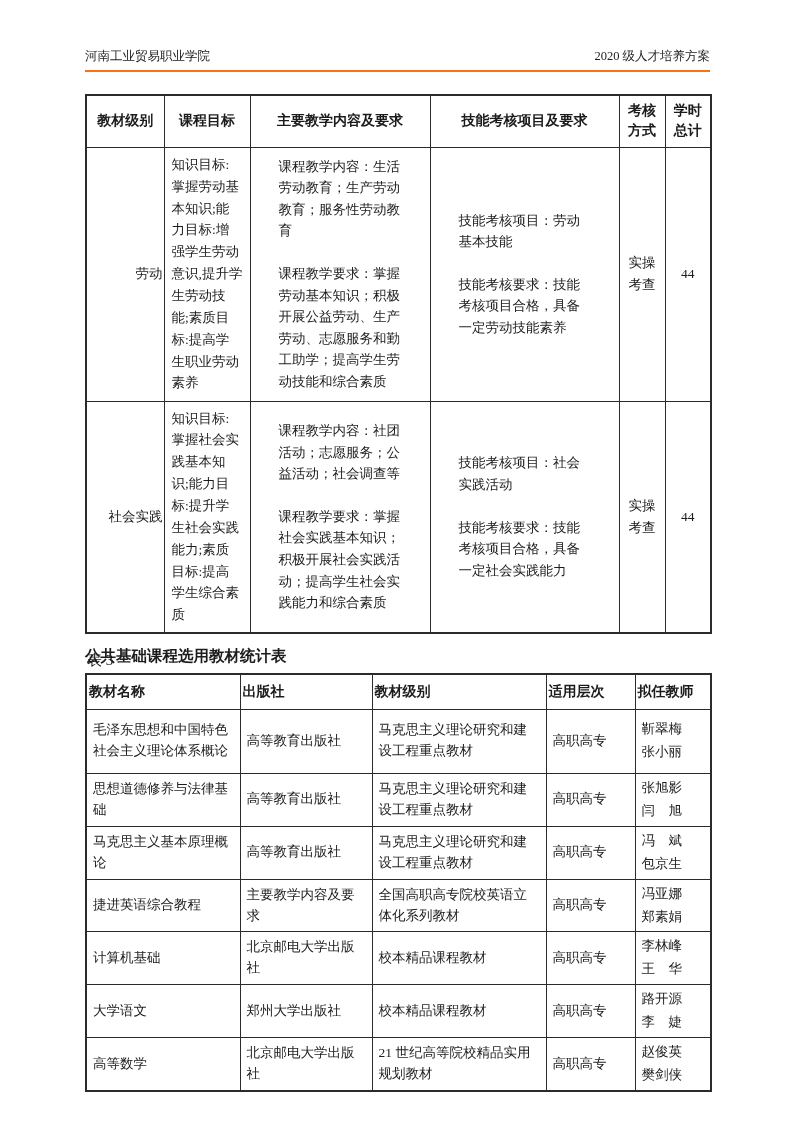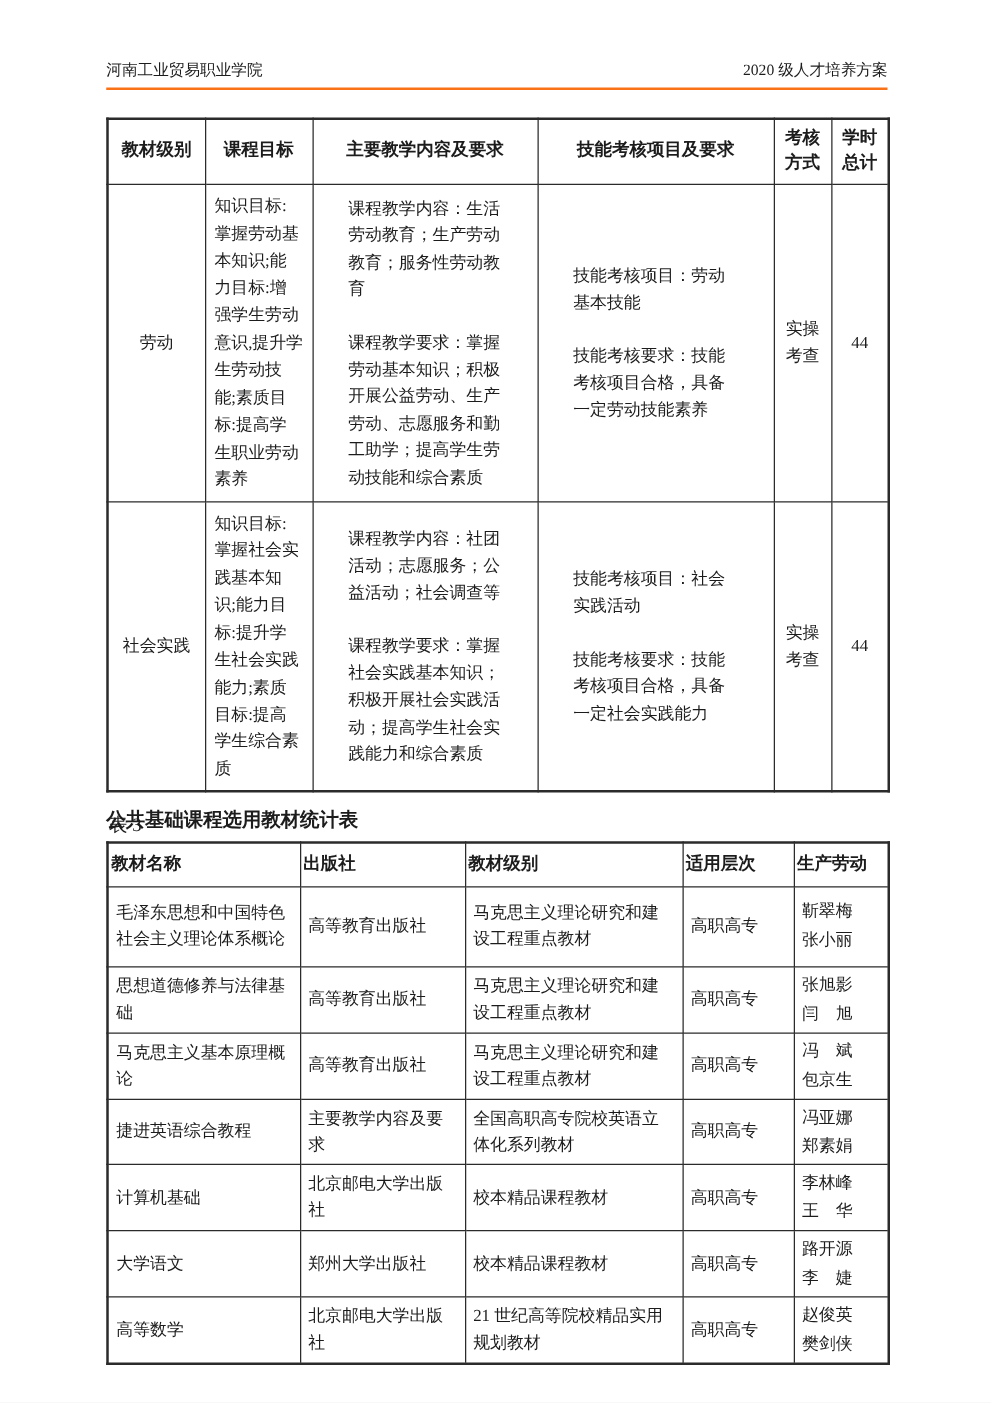--- a/index.html
+++ b/index.html
@@ -20,21 +20,21 @@
   
   table.t1 {
     margin-top:22px; width:625px; border-collapse:collapse; table-layout:fixed;
     font-size:13.5px; border:2px solid #2b2b2b;
   }
   table.t1 th, table.t1 td { border:1px solid #2b2b2b; }
   table.t1 th {
     font-weight:bold; text-align:center; vertical-align:middle;
     font-size:14px; line-height:1.45; padding:5px 2px;
   }
-  .t1 td.c-name  { text-align:center; vertical-align:middle; }
+  .t1 td.c-name  { text-align:right; vertical-align:middle; }
   .t1 td.c-goal  { padding:6px 7px;  line-height:1.62; vertical-align:middle; text-align:left; }
   .t1 td.c-text  { padding:8px 28px; line-height:1.6;  vertical-align:middle; text-align:left; }
   .t1 td.c-method{ text-align:center; vertical-align:middle; line-height:1.6; padding:0 4px; }
   .t1 td.c-hours { text-align:center; vertical-align:middle; font-family:"Liberation Serif",serif; }
   .t1 tr.r1 { height:207px; }
   .t1 tr.r2 { height:188px; }
   .t1 .p2 { margin-top:21px; }
 
   
   .caption-row { margin-top:12px; position:relative; height:24px; }
@@ -133,21 +133,21 @@
           <col style="width:174px">
         <col style="width:89px">
           <col style="width:76px">
       </colgroup>
       <thead>
         <tr>
           <th>教材名称</th>
           <th>出版社</th>
           <th>教材级别</th>
           <th>适用层次</th>
-          <th>生产劳动</th>
+          <th>拟任教师</th>
         </tr>
       </thead>
       <tbody>
         <tr class="h64">
           <td>毛泽东思想和中国特色社会主义理论体系概论</td>
           <td>高等教育出版社</td>
           <td>马克思主义理论研究和建设工程重点教材</td>
           <td>高职高专</td>
           <td class="teach">
             <div>靳翠梅</div>

